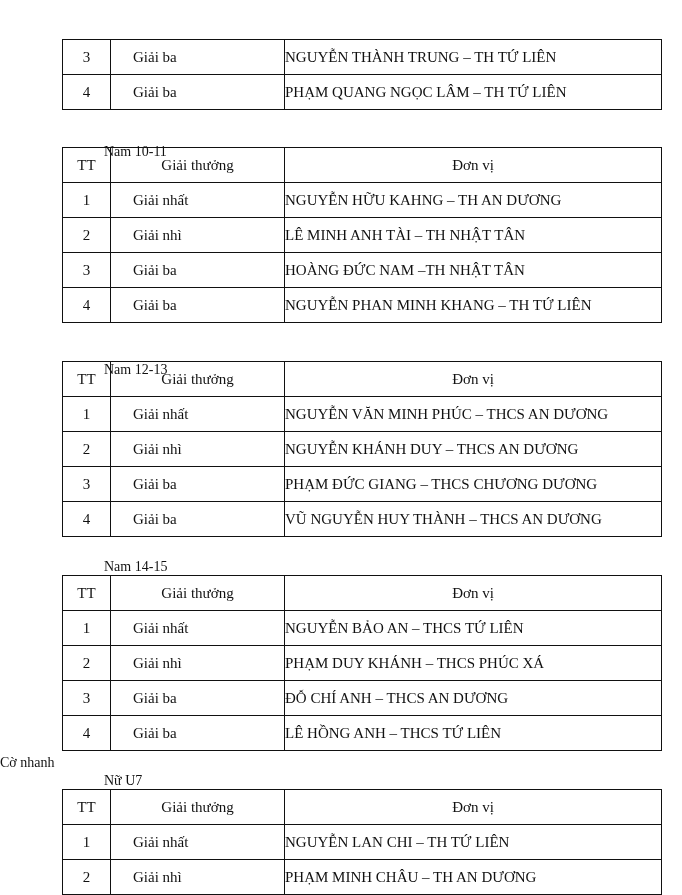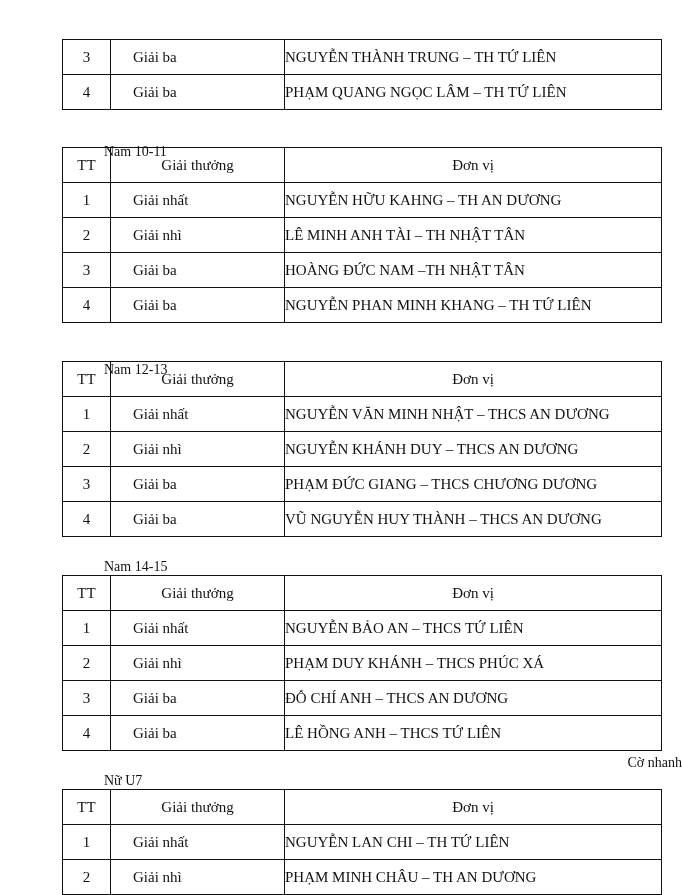--- a/index.html
+++ b/index.html
@@ -6,21 +6,21 @@
     body {
       width: 682px; height: 895px; overflow: hidden; position: relative;
       font-family: "Liberation Serif", "DejaVu Serif", serif;
       color: #111111;
     }
     .block { position: absolute; left: 62px; width: 599px; }
     .caption {
       position: absolute; left: 104px; font-size: 14px; line-height: 16px;
     }
     .center-heading {
-      position: absolute; left: 0; width: 682px; text-align: right;
+      position: absolute; left: 0; width: 682px; text-align: left;
       font-size: 14px; line-height: 16px;
     }
     table {
       border-collapse: collapse; width: 599px; table-layout: fixed;
       font-size: 15px;
     }
     td, th {
       border: 1px solid #111; height: 34px; padding: 0; font-weight: normal;
       white-space: nowrap; overflow: hidden;
     }
@@ -109,21 +109,21 @@
       <tr>
         <th class="tt">TT</th>
         <th class="prize-h">Giải thưởng</th>
         <th class="unit-h">Đơn vị</th>
       </tr>
     </thead>
     <tbody>
       <tr>
         <td class="tt">1</td>
         <td class="prize">Giải nhất</td>
-        <td class="unit">NGUYỄN VĂN MINH NHẬT – THCS AN DƯƠNG</td>
+        <td class="unit">NGUYỄN VĂN MINH PHÚC – THCS AN DƯƠNG</td>
       </tr>
       <tr>
         <td class="tt">2</td>
         <td class="prize">Giải nhì</td>
         <td class="unit">NGUYỄN KHÁNH DUY – THCS AN DƯƠNG</td>
       </tr>
       <tr>
         <td class="tt">3</td>
         <td class="prize">Giải ba</td>
         <td class="unit">PHẠM ĐỨC GIANG – THCS CHƯƠNG DƯƠNG</td>

